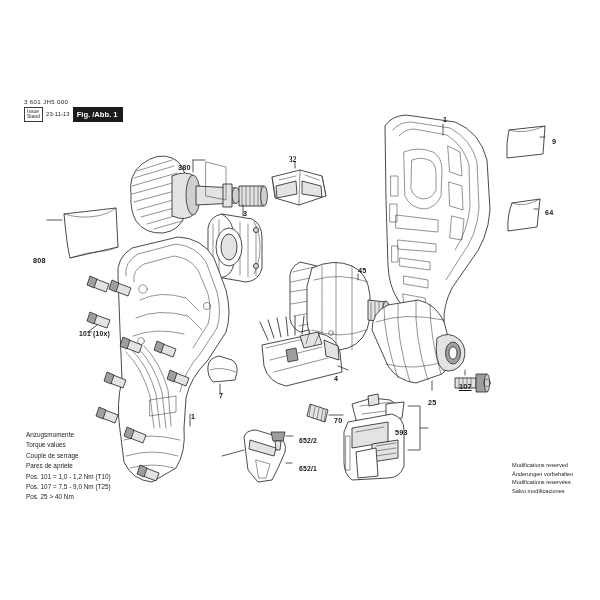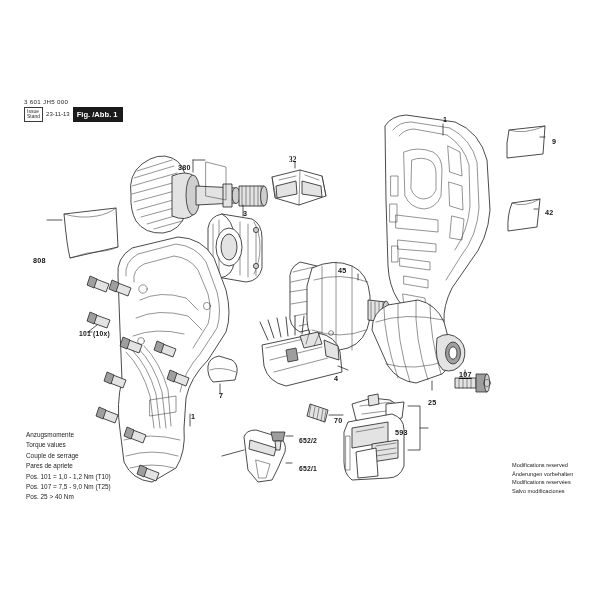--- a/index.html
+++ b/index.html
@@ -379,26 +379,26 @@
     <div>Änderungen vorbehalten</div>
     <div>Modifications reservées</div>
     <div>Salvo modificaciones</div>
   </div>
 
   <div id="callout-layer">
       <div class="lbl" style="left: 178px; top: 163px;">380</div>
       <div class="lbl" style="left: 289px; top: 156px; font-family: Liberation Serif, serif;">32</div>
       <div class="lbl" style="left: 443px; top: 115px;">1</div>
       <div class="lbl" style="left: 552px; top: 137px;">9</div>
-      <div class="lbl" style="left: 545px; top: 208px;">42</div>
+      <div class="lbl" style="left: 545px; top: 208px;">64</div>
       <div class="lbl" style="left: 33px; top: 220px; margin-top: 36px;">808</div>
       <div class="lbl" style="left: 243px; top: 209px;">3</div>
-      <div class="lbl" style="left: 338px; top: 266px;">45</div>
+      <div class="lbl" style="left: 358px; top: 266px;">45</div>
       <div class="lbl sm" style="left: 79px; top: 330px;">101 (10x)</div>
-      <div class="lbl" style="left: 459px; top: 370px; text-decoration: underline;">107</div>
+      <div class="lbl" style="left: 459px; top: 382px; text-decoration: underline;">107</div>
       <div class="lbl" style="left: 428px; top: 398px;">25</div>
       <div class="lbl" style="left: 334px; top: 374px;">4</div>
       <div class="lbl" style="left: 219px; top: 391px;">7</div>
       <div class="lbl" style="left: 334px; top: 416px;">70</div>
       <div class="lbl" style="left: 191px; top: 412px;">1</div>
       <div class="lbl" style="left: 395px; top: 428px;">593</div>
       <div class="lbl sm" style="left: 299px; top: 437px;">652/2</div>
       <div class="lbl sm" style="left: 299px; top: 465px;">652/1</div>
     </div>
 

